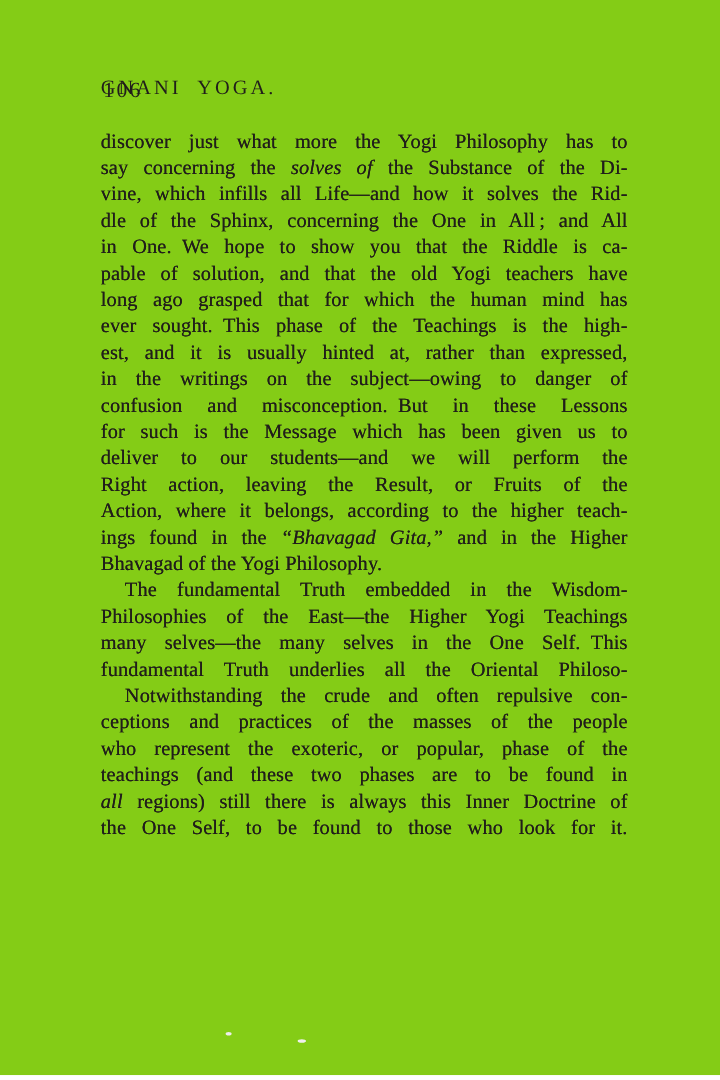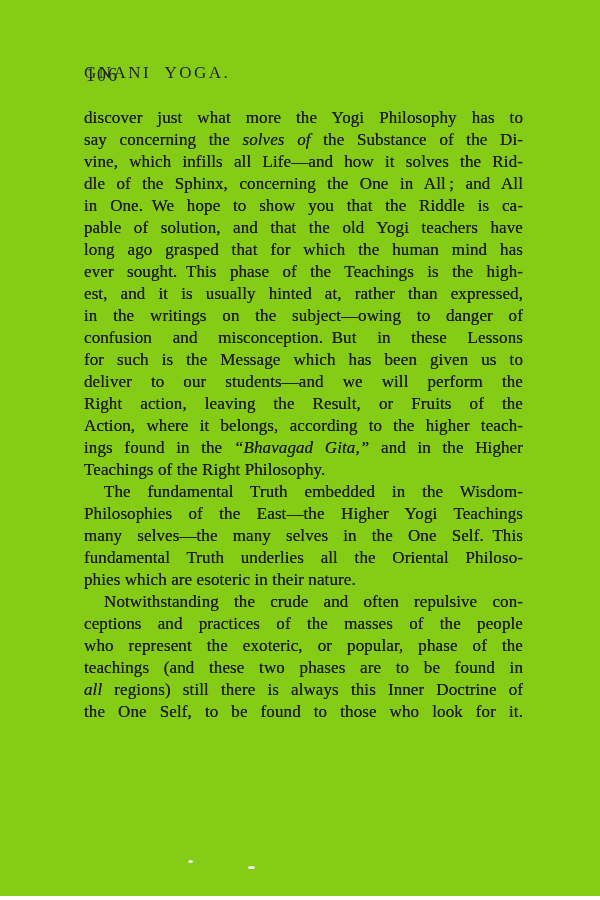--- a/index.html
+++ b/index.html
@@ -78,26 +78,25 @@
       <div class="line"><span>long ago grasped that for which the human mind has</span></div>
       <div class="line"><span>ever sought. This phase of the Teachings is the high-</span></div>
       <div class="line"><span>est, and it is usually hinted at, rather than expressed,</span></div>
       <div class="line"><span>in the writings on the subject—owing to danger of</span></div>
       <div class="line"><span>confusion and misconception. But in these Lessons</span></div>
       <div class="line"><span>for such is the Message which has been given us to</span></div>
       <div class="line"><span>deliver to our students—and we will perform the</span></div>
       <div class="line"><span>Right action, leaving the Result, or Fruits of the</span></div>
       <div class="line"><span>Action, where it belongs, according to the higher teach-</span></div>
       <div class="line"><span>ings found in the </span><span class="it">“Bhavagad Gita,”</span><span> and in the Higher</span></div>
-      <div class="line end"><span>Teachings of the Right Philosophy.</span></div>
+      <div class="line end"><span>Bhavagad of the Yogi Philosophy.</span></div>
       <div class="line indent"><span>The fundamental Truth embedded in the Wisdom-</span></div>
       <div class="line"><span>Philosophies of the East—the Higher Yogi Teachings</span></div>
       <div class="line"><span>many selves—the many selves in the One Self. This</span></div>
       <div class="line"><span>fundamental Truth underlies all the Oriental Philoso-</span></div>
-      <div class="line end"><span>phies which are esoteric in their nature.</span></div>
       <div class="line indent"><span>Notwithstanding the crude and often repulsive con-</span></div>
       <div class="line"><span>ceptions and practices of the masses of the people</span></div>
       <div class="line"><span>who represent the exoteric, or popular, phase of the</span></div>
       <div class="line"><span>teachings (and these two phases are to be found in</span></div>
       <div class="line"><span class="it">all</span><span> regions) still there is always this Inner Doctrine of</span></div>
       <div class="line"><span>the One Self, to be found to those who look for it.</span></div>
     </div>
   <div class="speck s1"></div>
   <div class="speck s2"></div>
 </div>

